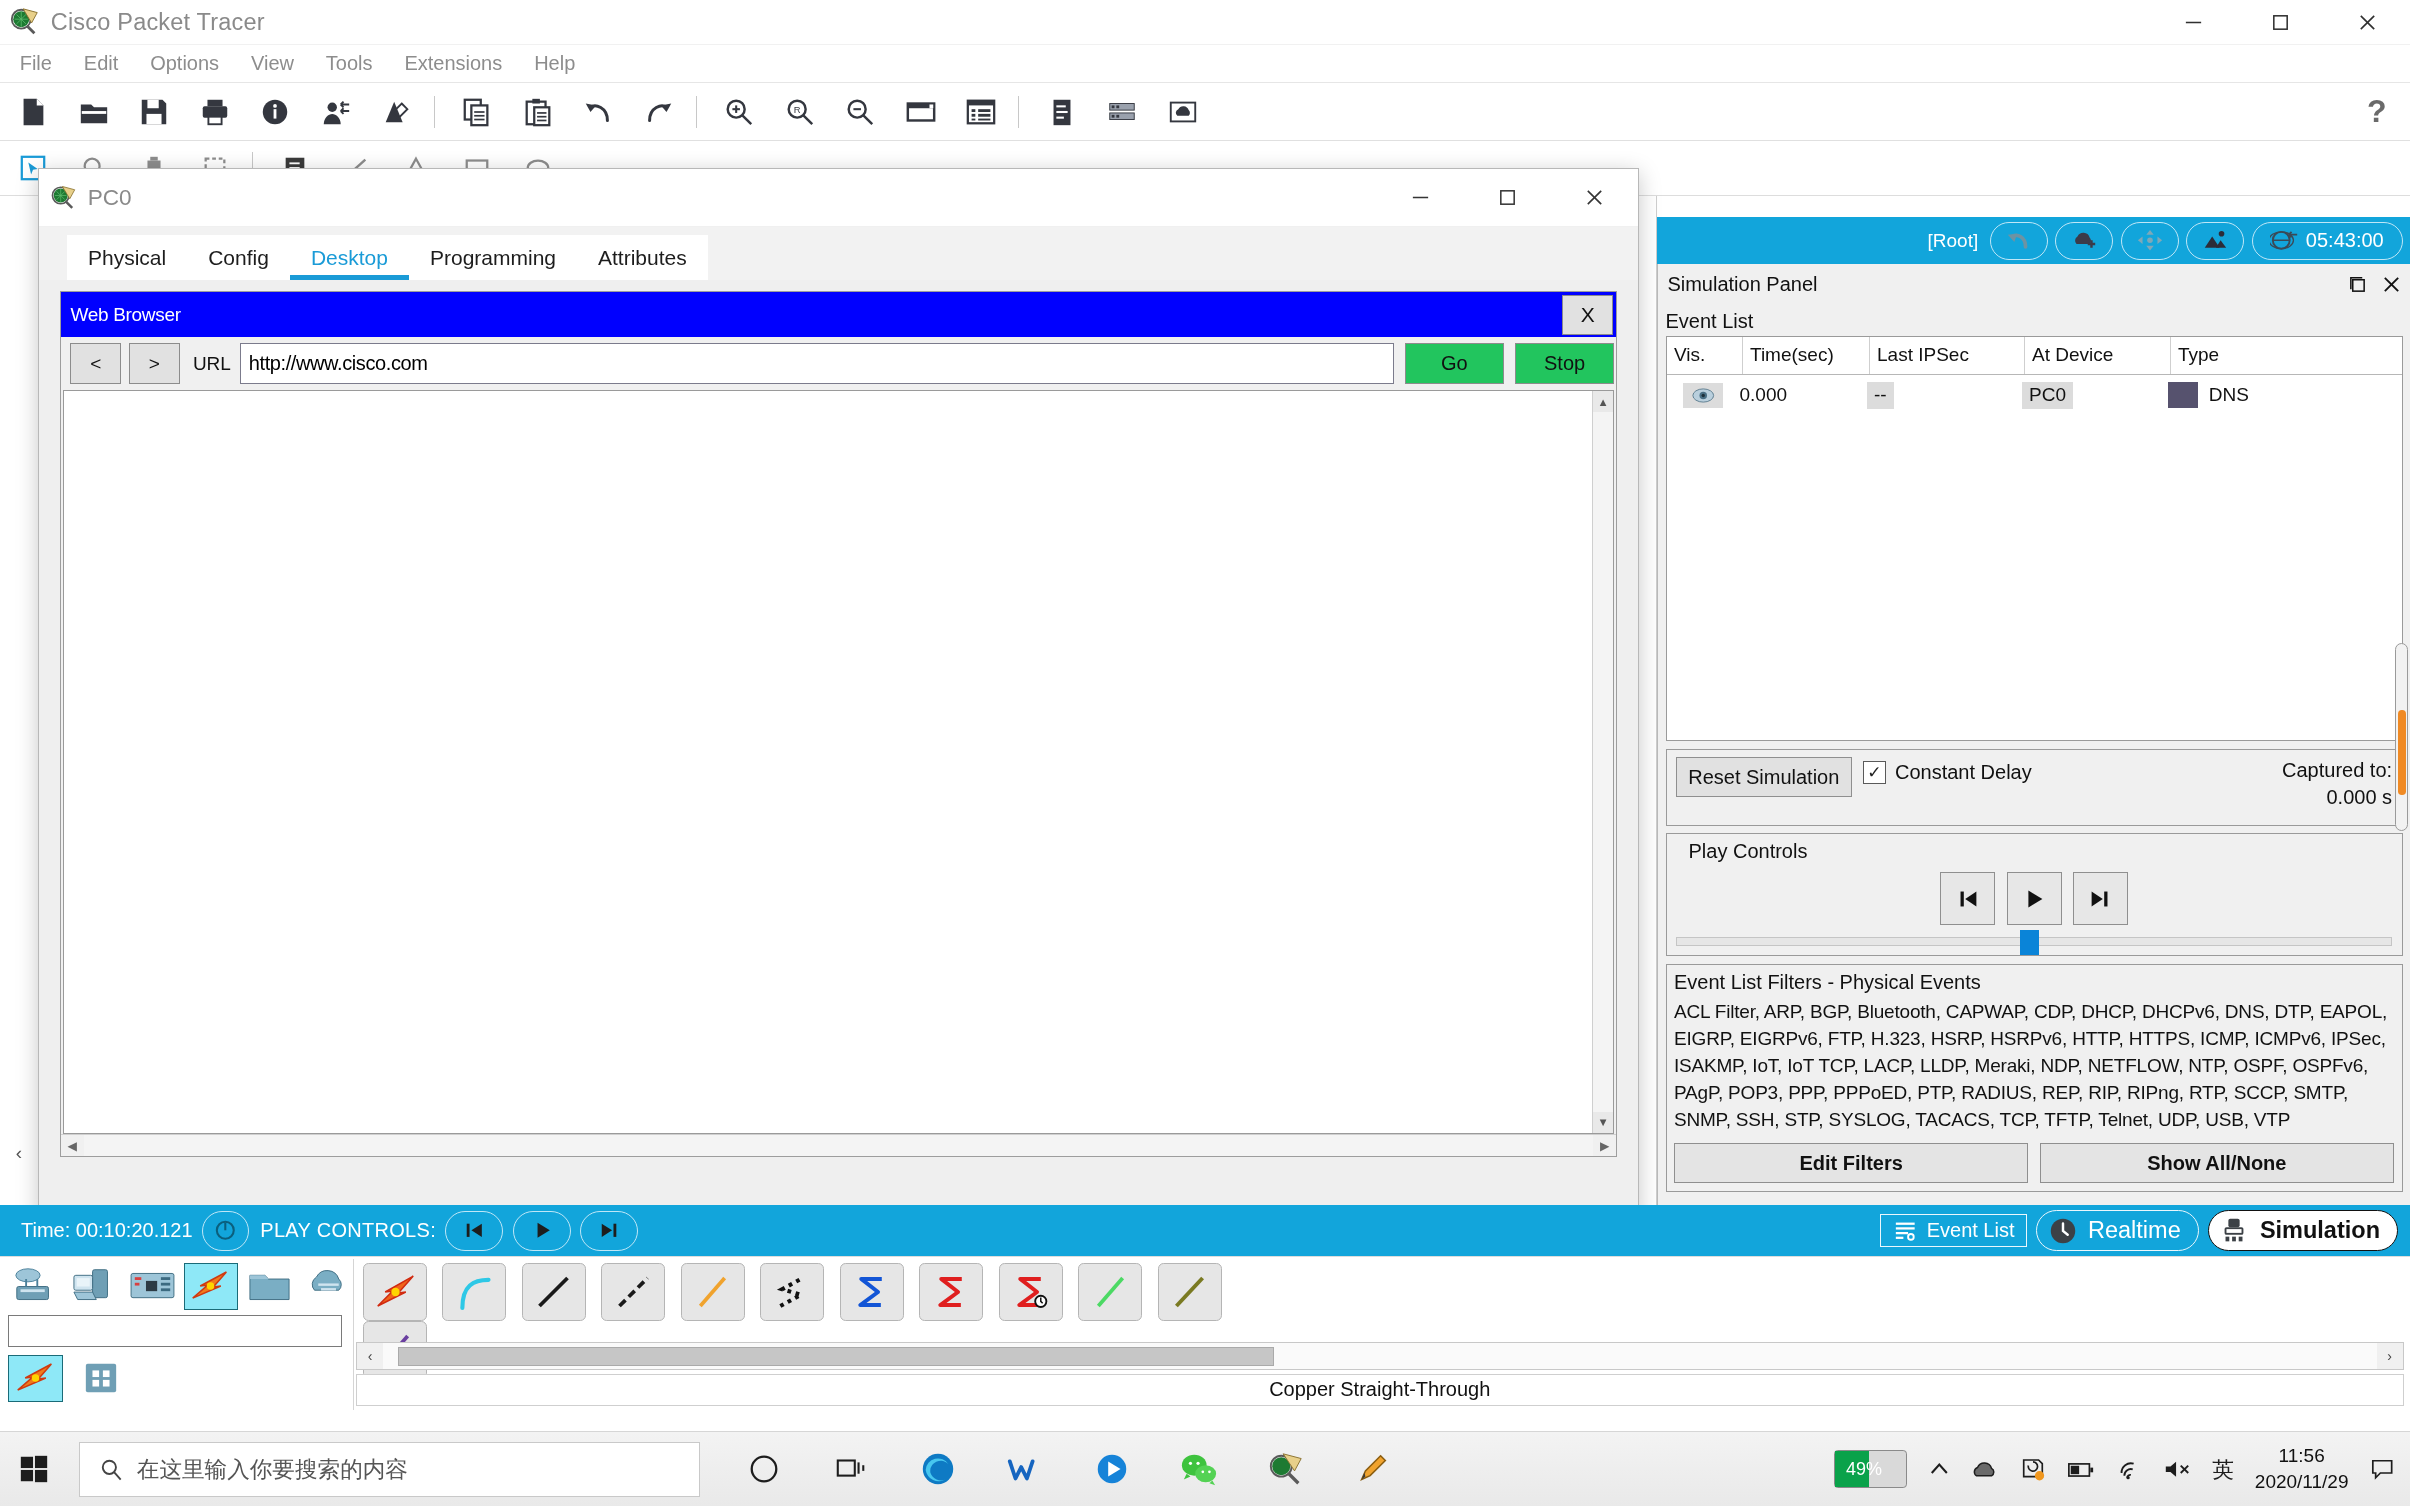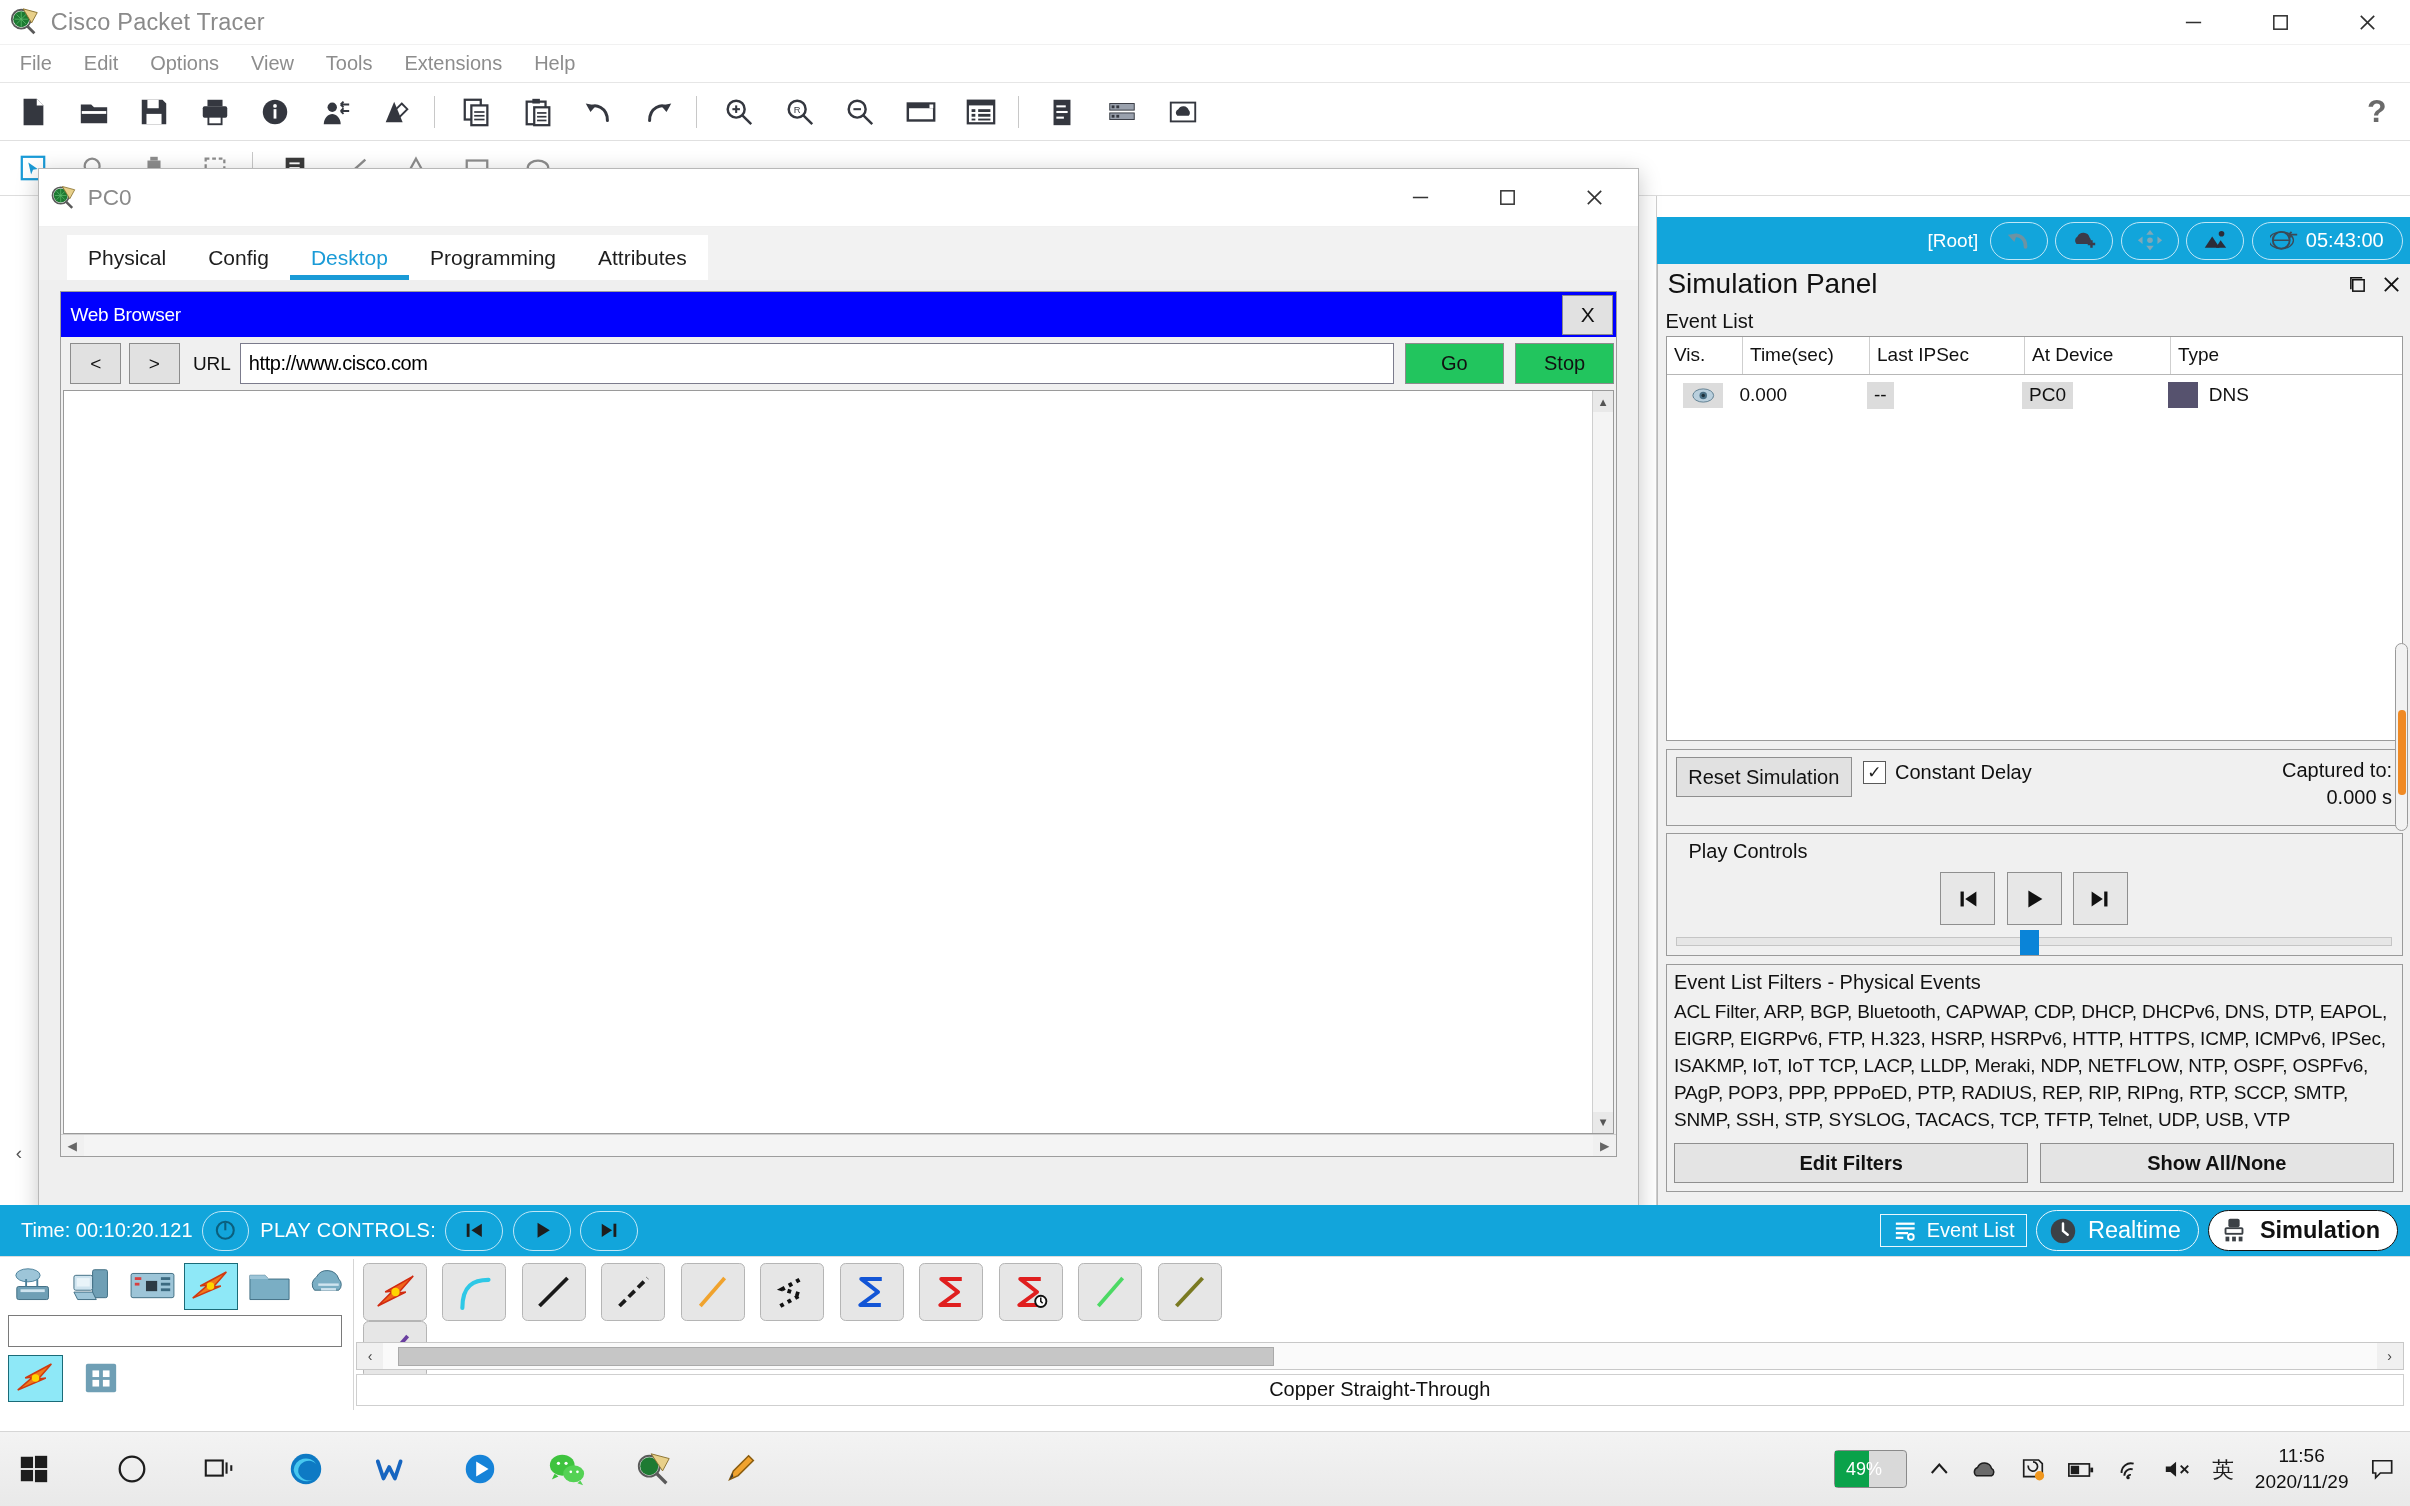--- a/index.html
+++ b/index.html
@@ -122,21 +122,21 @@
     display:flex; align-items:center; justify-content:center; }
   .rp-pill.time { width: 151px; gap: 5.6px; }
   .rp-time { color:#fff; font-size:20px; }
 
   
   .simpanel {
     position: absolute; left: 1657px; top: 264px; width: 753px; height: 942px;
     background:#f0f0f0; border-left:0.9px solid #b9b9b9;
   }
   .sp-header { height: 40px; display:flex; align-items:center; padding: 0 9.4px; background:#f0f0f0; }
-  .sp-title { font-size: 28px; color:#111; }
+  .sp-title { font-size: 20px; color:#111; }
   .sp-hicons { margin-left:auto; display:flex; gap: 15px; align-items:center; color:#111; }
 
   .evlist-label { font-size:20px; color:#111; padding: 5.6px 7.5px 3.8px 7.5px; }
   .evtable { background:#fff; border:0.9px solid #9a9a9a; margin: 0 7.5px; height: 405px; }
   .evhead { display:flex; height: 38px; border-bottom:0.9px solid #b7b7b7; background:#fff; }
   .evh {
     font-size: 19px; color:#111; padding: 6.6px 7.5px; border-right:0.9px solid #cfcfcf;
   }
   .evh.c0 { width: 76px; } .evh.c1 { width: 127px; } .evh.c2 { width: 155px; }
   .evh.c3 { width: 146px; } .evh.c4 { flex:1; border-right:none; }
@@ -963,20 +963,29 @@
     <div class="tb-start">
       <svg width="32" height="32" viewBox="0 0 34 34">
           <g fill="#1d1d1d">
             <rect x="3" y="4" width="13" height="12"></rect>
             <rect x="18" y="3" width="13" height="13"></rect>
             <rect x="3" y="18" width="13" height="12"></rect>
             <rect x="18" y="18" width="13" height="13"></rect>
           </g>
         </svg>
     </div>
+    <div class="tb-search">
+      <span>
+        <svg width="24.5" height="24.5" viewBox="0 0 26 26">
+            <circle cx="11" cy="11" r="7" fill="none" stroke="#444" stroke-width="2"></circle>
+            <line x1="16" y1="16" x2="23" y2="24" stroke="#444" stroke-width="2"></line>
+          </svg>
+      </span>
+      <span class="tb-search-ph">在这里输入你要搜索的内容</span>
+    </div>
     <div class="tb-apps">
       <div class="tb-app">
         <svg width="34" height="34" viewBox="0 0 36 36">
             <circle cx="18" cy="18" r="13" fill="none" stroke="#1d1d1d" stroke-width="2.4"></circle>
           </svg>
       </div>
       <div class="tb-app">
         <svg width="34" height="34" viewBox="0 0 36 36">
             <rect x="4" y="9" width="18" height="16" fill="none" stroke="#1d1d1d" stroke-width="2.2"></rect>
             <line x1="26" y1="11" x2="26" y2="23" stroke="#1d1d1d" stroke-width="2.2"></line>

